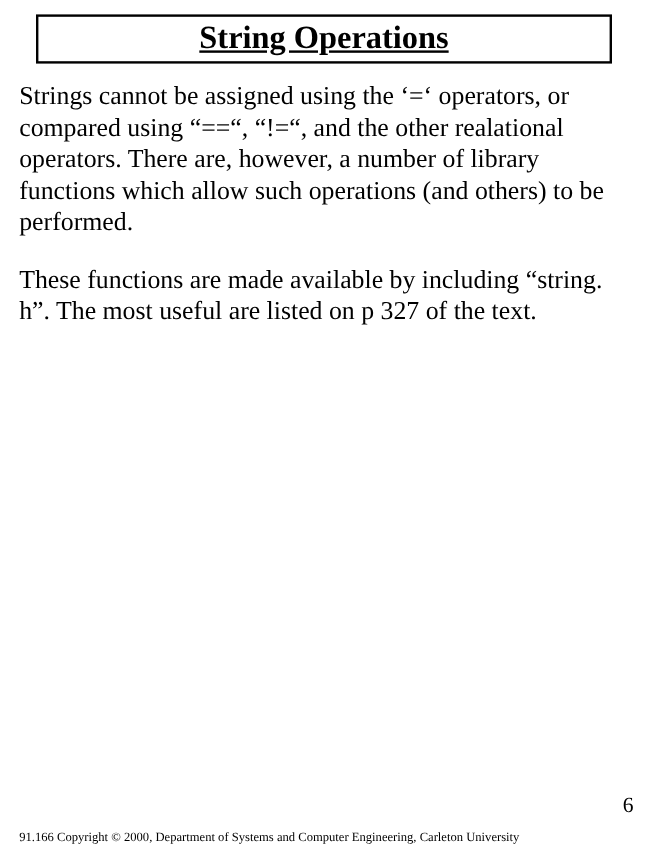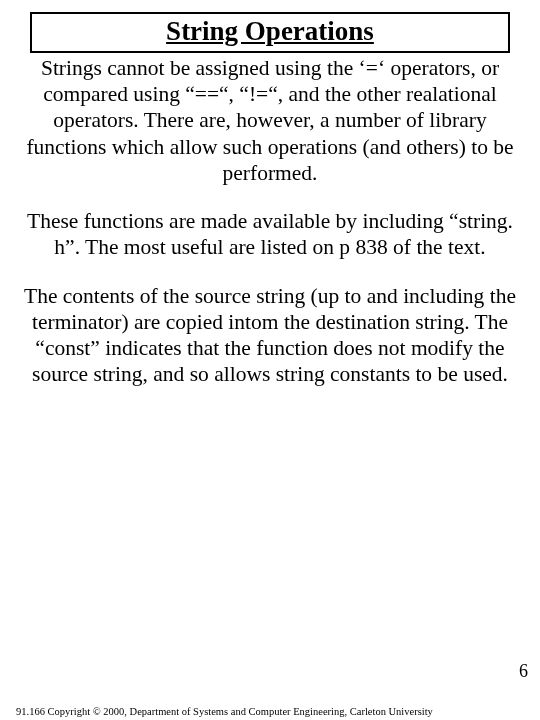--- a/index.html
+++ b/index.html
@@ -13,70 +13,68 @@
   }
   .slide {
     position: relative;
     width: 540px;
     height: 720px;
     box-sizing: border-box;
     padding: 12px 16px 0 16px;
   }
   .title-box {
     border: 2px solid #000;
-    margin: 0 auto 2px auto;
+    margin: 0 auto 14px auto;
     width: 480px;
     box-sizing: border-box;
     padding: 2px 0 4px 0;
     text-align: center;
   }
   .title-box h1 {
     margin: 0;
     font-size: 27px;
     font-weight: bold;
     text-decoration: underline;
   }
   .body {
     font-size: 21.5px;
     line-height: 1.22;
   }
   .body p {
     margin: 0 0 22px 0;
-    text-align: center;
   }
   .proto {
     margin: 0 0 22px 0;
     padding-left: 12px;
   }
   .pagenum {
     position: absolute;
     right: 12px;
     bottom: 38px;
     font-size: 18px;
   }
   .footer {
     position: absolute;
     left: 16px;
-    bottom: 3px;
+    bottom: 16px;
     font-size: 10.5px;
     margin-top: 10px;
   }
 </style>
 </head>
 <body>
 
 <div class="slide">
 
   <div class="title-box">
     <h1>String Operations</h1>
   </div>
 
   <div class="body">
     <p>Strings cannot be assigned using the ‘=‘ operators, or compared using “==“, “!=“, and the other realational operators.  There are, however, a number of library functions which allow such operations (and others) to be performed.</p>
-    <p>These functions are made available by including “string. h”.  The most useful are listed on p 838 of the text.</p>
-    <p>The contents of the source string (up to and including the terminator) are copied intom the destination string.  The “const” indicates that the function does not modify the source string, and so allows string constants to be used.</p>
+    <p>These functions are made available by including “string. h”.  The most useful are listed on p 327 of the text.</p>
   </div>
 
   <div class="pagenum">6</div>
 
   <div class="footer">91.166 Copyright © 2000, Department of Systems and Computer Engineering, Carleton University</div>
 
 </div>
 
 </body></html>

